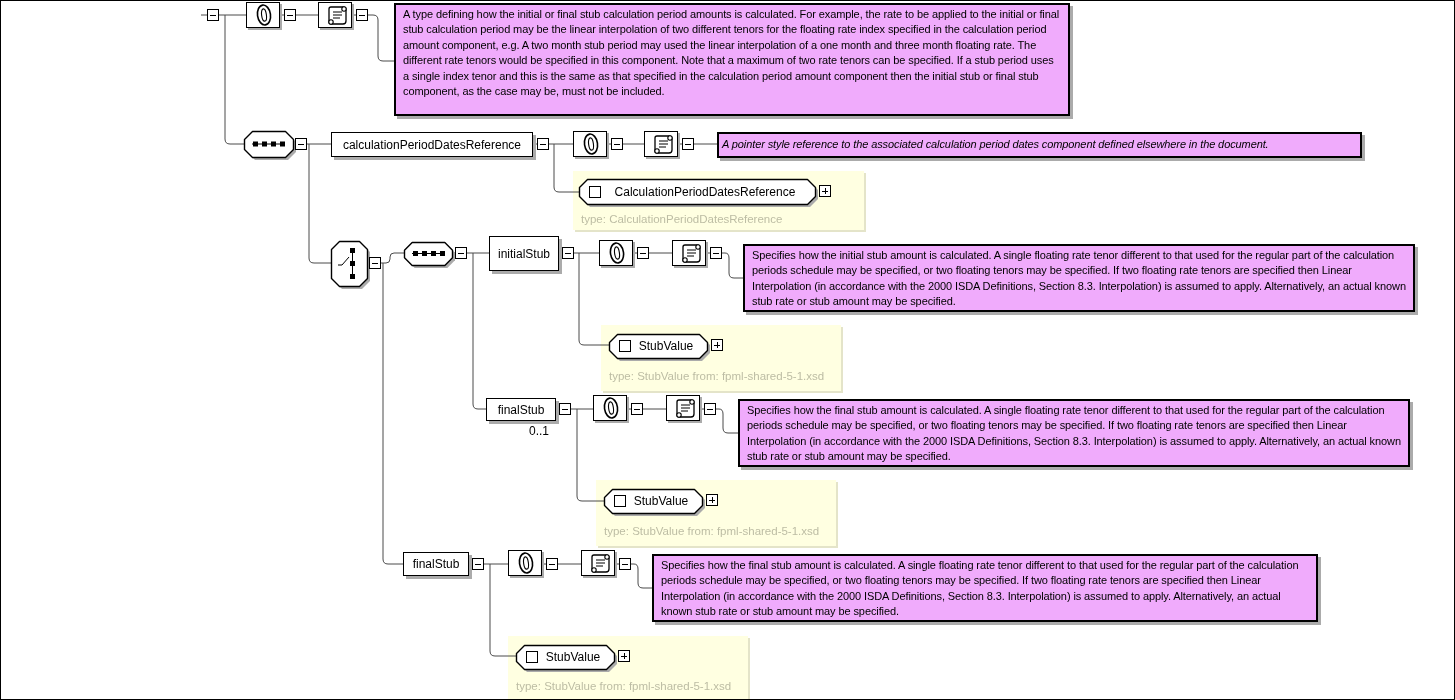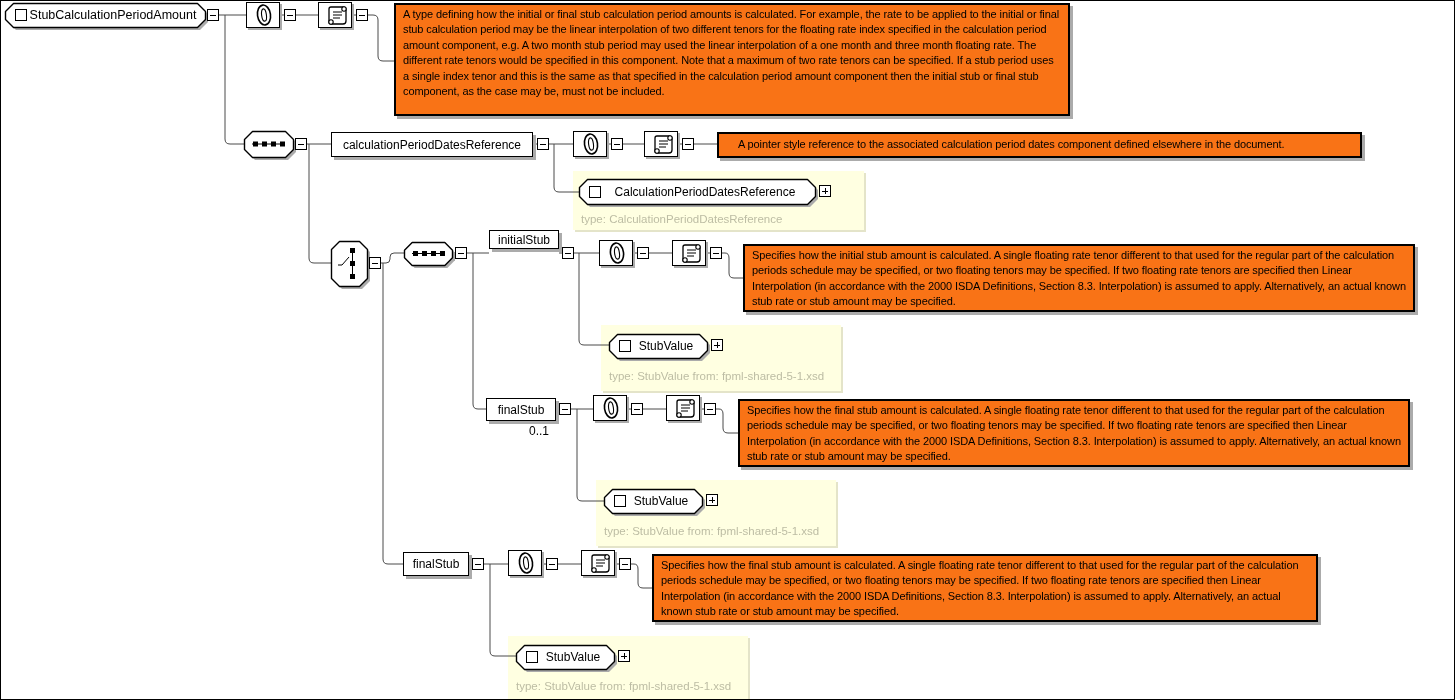--- a/index.html
+++ b/index.html
@@ -24,24 +24,24 @@
     text-align:center;font-size:12px;white-space:nowrap;z-index:1;}
   .oct .lbl.big{font-size:12.5px;}
   .oct .glyph{position:absolute;left:0;top:0;z-index:1;}
 
   
   .elembox{position:absolute;background:#fff;border:1px solid #000;
     box-shadow:3px 3px 0 #ABABAB;display:flex;align-items:center;justify-content:center;
     font-size:12px;white-space:nowrap;z-index:2;box-sizing:border-box;}
 
   
-  .docbox{position:absolute;background:#f97316;border:2px solid #000;
+  .docbox{position:absolute;background:#f0abfc;border:2px solid #000;
     box-shadow:3px 3px 0 #ABABAB;font-size:11px;line-height:15.4px;letter-spacing:-0.1px;
     padding:2px 7px;box-sizing:border-box;overflow:hidden;z-index:2;}
-  .docbox.oneline{display:flex;align-items:center;padding:0 19px;}
+  .docbox.oneline{display:flex;align-items:center;padding:0 3px;font-style:italic;}
 
   
   .iconbox{position:absolute;width:34px;height:26px;background:#fff;border:1px solid #000;
     box-shadow:2px 2px 0 #ABABAB;display:flex;align-items:center;justify-content:center;
     z-index:2;box-sizing:border-box;}
 
   
   .toggle{position:absolute;width:12px;height:12px;background:#fff;border:1px solid #000;
     box-sizing:border-box;z-index:3;}
   .toggle::after{content:"";position:absolute;left:2px;right:2px;top:calc(50% - 0.5px);
@@ -82,28 +82,20 @@
       M555 408 H558 M570 408 H592
       M576 408 V495 Q576 500 581 500 H603
       M626 408 H630 M642 408 H665 M699 408 H703
       M715 408 H718 Q722 408 722 413 V427 Q722 432 727 432 H737
       M468 563 H471 M483 563 H507
       M489 563 V650 Q489 655 494 655 H515
       M541 563 H545 M557 563 H580 M614 563 H618
       M630 563 H633 Q637 563 637 568 V582 Q637 587 642 587 H651"></path>
   </svg>
 
-  <div class="oct" style="left:4px;top:2px;width:200px;height:24px">
-      <svg class="octsvg" width="205" height="29" style="overflow:visible">
-        <polygon points="11,3 195,3 203,11 203,19 195,27 11,27 3,19 3,11" fill="#ABABAB"></polygon>
-        <polygon points="8.5,0.5 192.5,0.5 200.5,8.5 200.5,16.5 192.5,24.5 8.5,24.5 0.5,16.5 0.5,8.5" fill="#fff" stroke="#000" stroke-width="1.4" stroke-linejoin="round"></polygon>
-      </svg>
-    <span class="sq"></span>
-    <span class="lbl big">StubCalculationPeriodAmount</span>
-  </div>
   <div class="toggle" style="left:206px;top:8px"></div>
 
   <div class="iconbox" style="left:245px;top:1px">
     <svg width="34" height="26">
       <g transform="rotate(-8 17 13)">
         <ellipse cx="17" cy="13" rx="6.5" ry="10" fill="#fff" stroke="#000" stroke-width="1.6"></ellipse>
         <ellipse cx="17" cy="13" rx="2.4" ry="6.2" fill="none" stroke="#000" stroke-width="1.1"></ellipse>
       </g>
     </svg>
   </div>
@@ -195,21 +187,21 @@
     <svg class="glyph" width="48" height="23">
       <line x1="8" y1="11.5" x2="40" y2="11.5" stroke="#000"></line>
       <rect x="9" y="9" width="5" height="5"></rect>
         <rect x="18" y="9" width="5" height="5"></rect>
       <rect x="27" y="9" width="5" height="5"></rect>
         <rect x="36" y="9" width="5" height="5"></rect>
     </svg>
   </div>
   <div class="toggle" style="left:454px;top:246px"></div>
 
-  <div class="elembox" style="left:488px;top:229px;width:70px;height:19px">initialStub</div>
+  <div class="elembox" style="left:488px;top:235px;width:70px;height:35px">initialStub</div>
   <div class="toggle" style="left:561px;top:246px"></div>
 
   <div class="iconbox" style="left:598px;top:239px">
     <svg width="34" height="26">
       <g transform="rotate(-8 17 13)">
         <ellipse cx="17" cy="13" rx="6.5" ry="10" fill="#fff" stroke="#000" stroke-width="1.6"></ellipse>
         <ellipse cx="17" cy="13" rx="2.4" ry="6.2" fill="none" stroke="#000" stroke-width="1.1"></ellipse>
       </g>
     </svg>
   </div>

